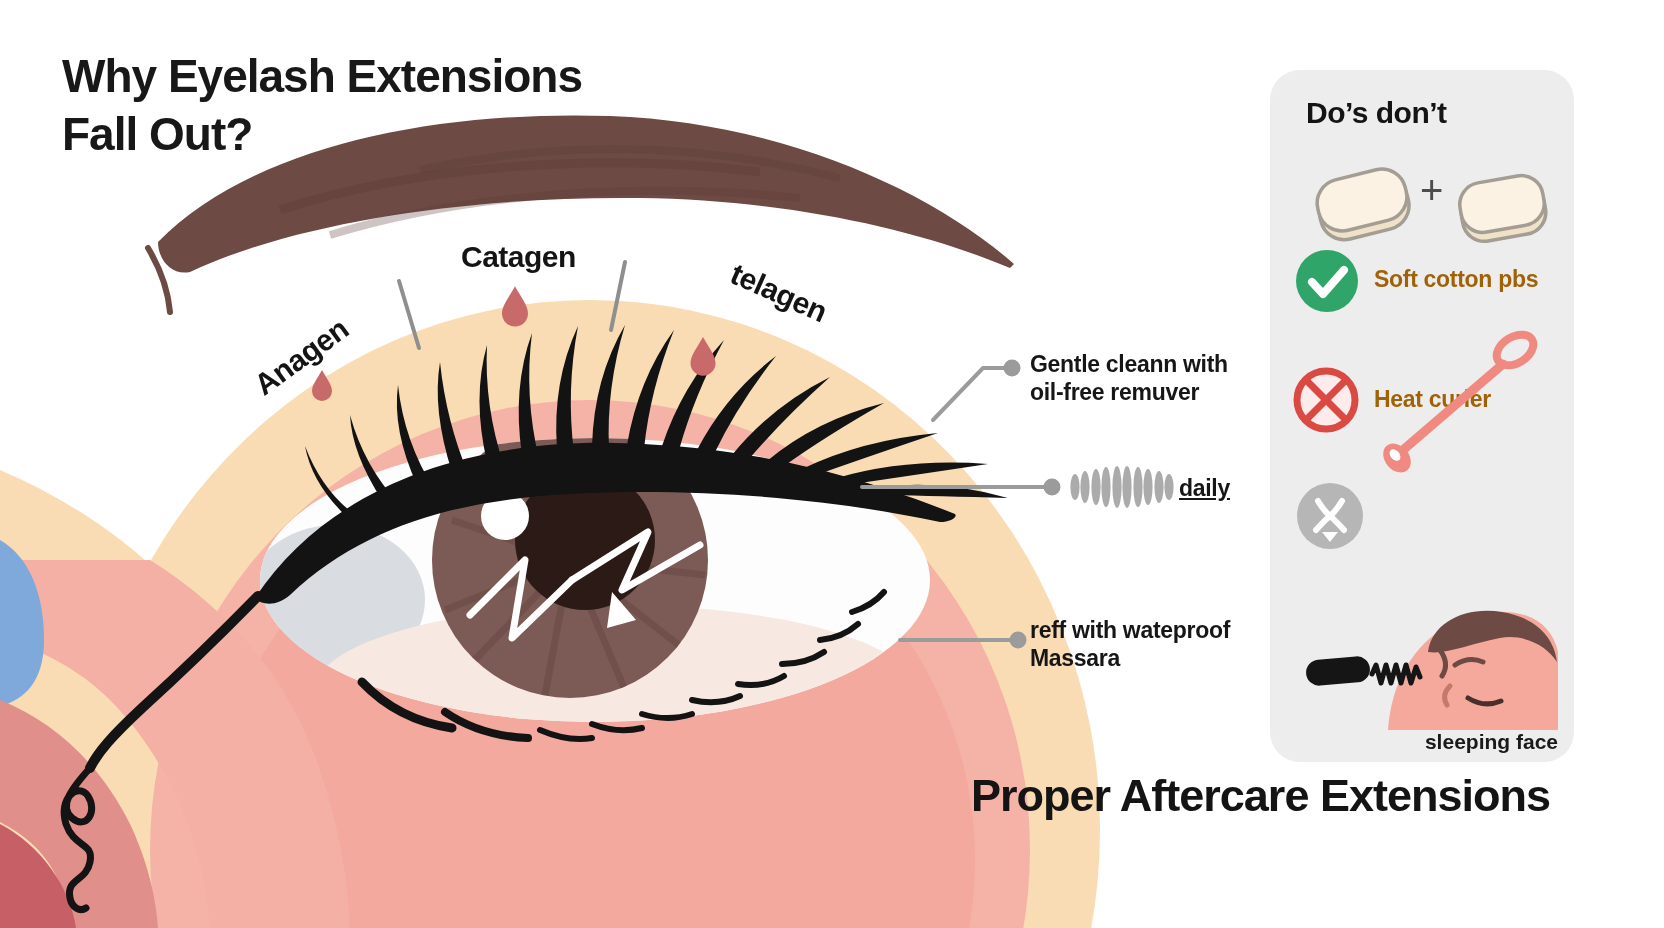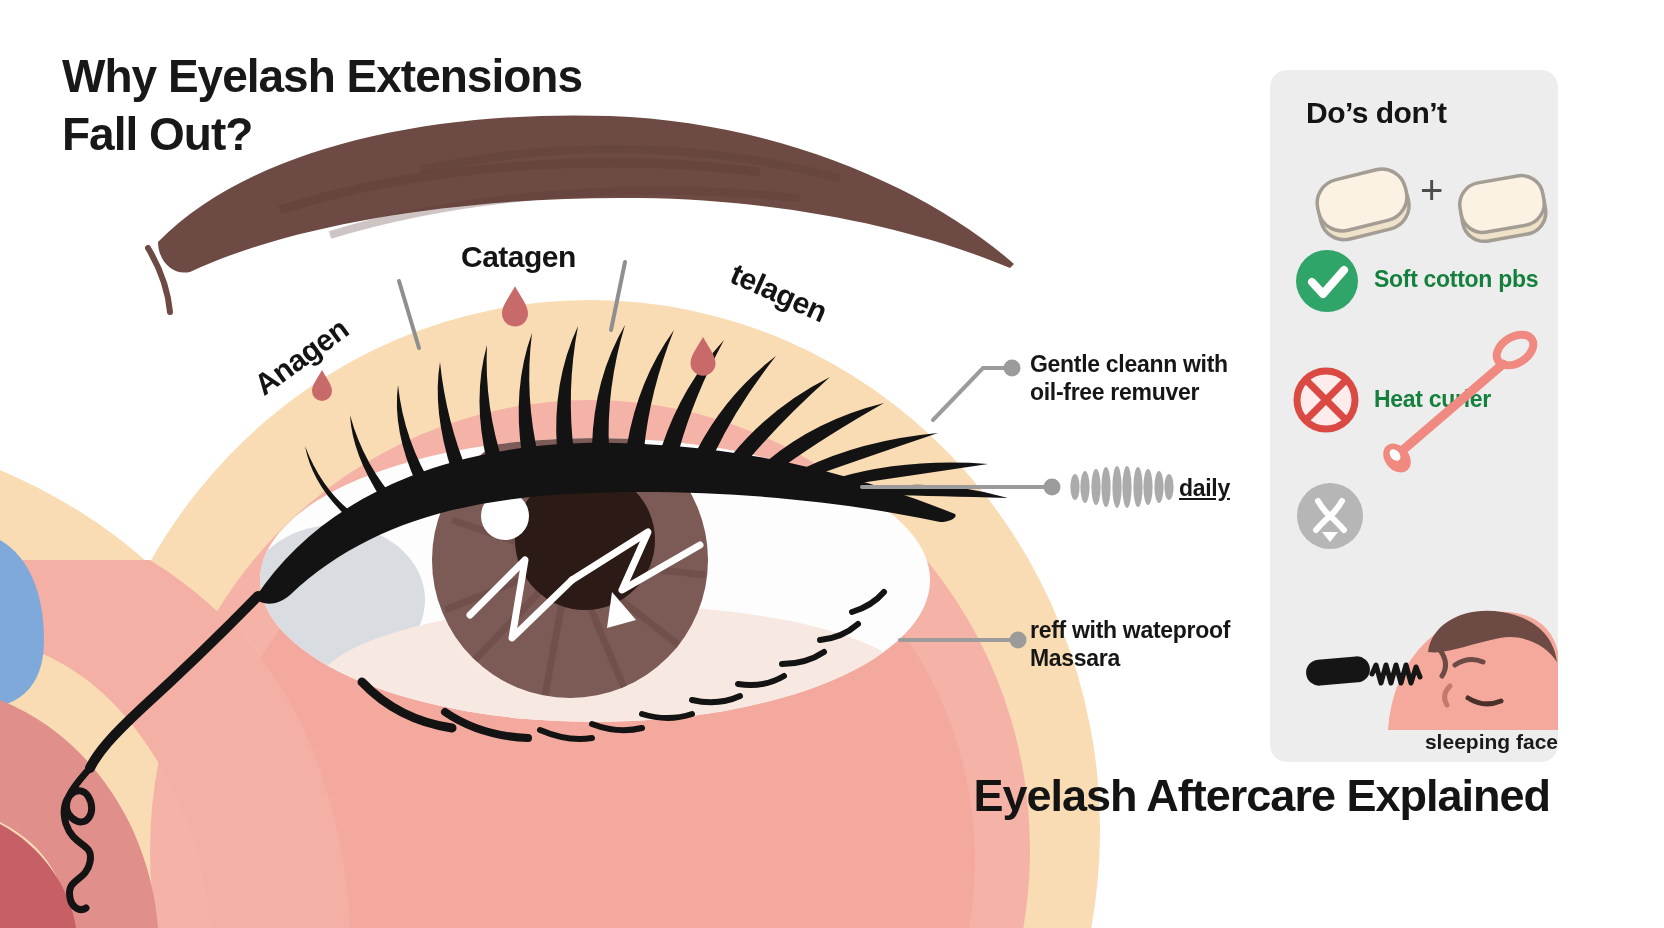--- a/index.html
+++ b/index.html
@@ -9,24 +9,24 @@
   .scene{position:absolute;left:0;top:0;}
   .title{left:62px;top:48px;font-size:46px;font-weight:700;letter-spacing:-1px;line-height:1.26;color:#181818;}
   .phase{font-size:30px;font-weight:700;letter-spacing:-0.5px;color:#141414;white-space:nowrap;}
   .phase-anagen{left:248px;top:340px;transform:rotate(-36deg);transform-origin:center;}
   .phase-catagen{left:461px;top:240px;}
   .phase-telagen{left:728px;top:276px;transform:rotate(24deg);transform-origin:center;}
   .ann{font-size:23px;font-weight:700;letter-spacing:-0.3px;line-height:28px;color:#161616;white-space:nowrap;}
   .ann-cleanser{left:1030px;top:350px;}
   .ann-daily{left:1179px;top:474px;text-decoration:underline;}
   .ann-mascara{left:1030px;top:616px;}
-  .panel{left:1270px;top:70px;width:288px;height:692px;background:#ededed;border-radius:17px;}
+  .panel{left:1270px;top:70px;width:288px;height:692px;background:#ededed;border-radius:30px;padding-left:16px;}
   .panel-heading{left:36px;top:26px;font-size:30px;font-weight:700;letter-spacing:-0.5px;color:#141414;}
   .plus{left:150px;top:98px;font-size:40px;font-weight:400;color:#4d4d4d;}
-  .row-label{font-size:23px;font-weight:700;letter-spacing:-0.3px;color:#15803d;white-space:nowrap;}
+  .row-label{font-size:23px;font-weight:700;letter-spacing:-0.3px;color:#a16207;white-space:nowrap;}
   .lbl-cotton{left:104px;top:196px;}
   .lbl-curler{left:104px;top:316px;}
   .lbl-drying{left:102px;top:426px;font-size:22px;line-height:28px;}
   .caption{left:0;top:660px;width:288px;text-align:right;font-size:21px;font-weight:600;color:#1a1a1a;}
   .footer{left:900px;top:770px;width:650px;text-align:right;font-size:45px;font-weight:700;letter-spacing:-1px;color:#141414;}
   svg{display:block;}
 </style>
 </head>
 <body>
 
@@ -226,13 +226,13 @@
     <path d="M168,88 q16,10 33,3" stroke="#4a302b" stroke-width="5" fill="none" stroke-linecap="round"></path>
     <path d="M150,76 q-9,9 -3,19" stroke="#c37a6c" stroke-width="5" fill="none" stroke-linecap="round"></path>
     <g>
       <rect x="6" y="48" width="64" height="26" rx="13" fill="#151515" transform="rotate(-5 38 61)"></rect>
       <path d="M72,64 l4,-9 l5,18 l5,-18 l5,18 l5,-18 l5,18 l5,-18 l5,18 l5,-16 l4,10" stroke="#151515" stroke-width="5" fill="none" stroke-linejoin="round" stroke-linecap="round"></path>
     </g>
   </svg>
   <div class="abs caption">sleeping face</div>
 </div>
 
-<div class="abs footer">Eyelash Aftercare Explained</div>
+<div class="abs footer">Proper Aftercare Extensions</div>
 
 </body></html>

